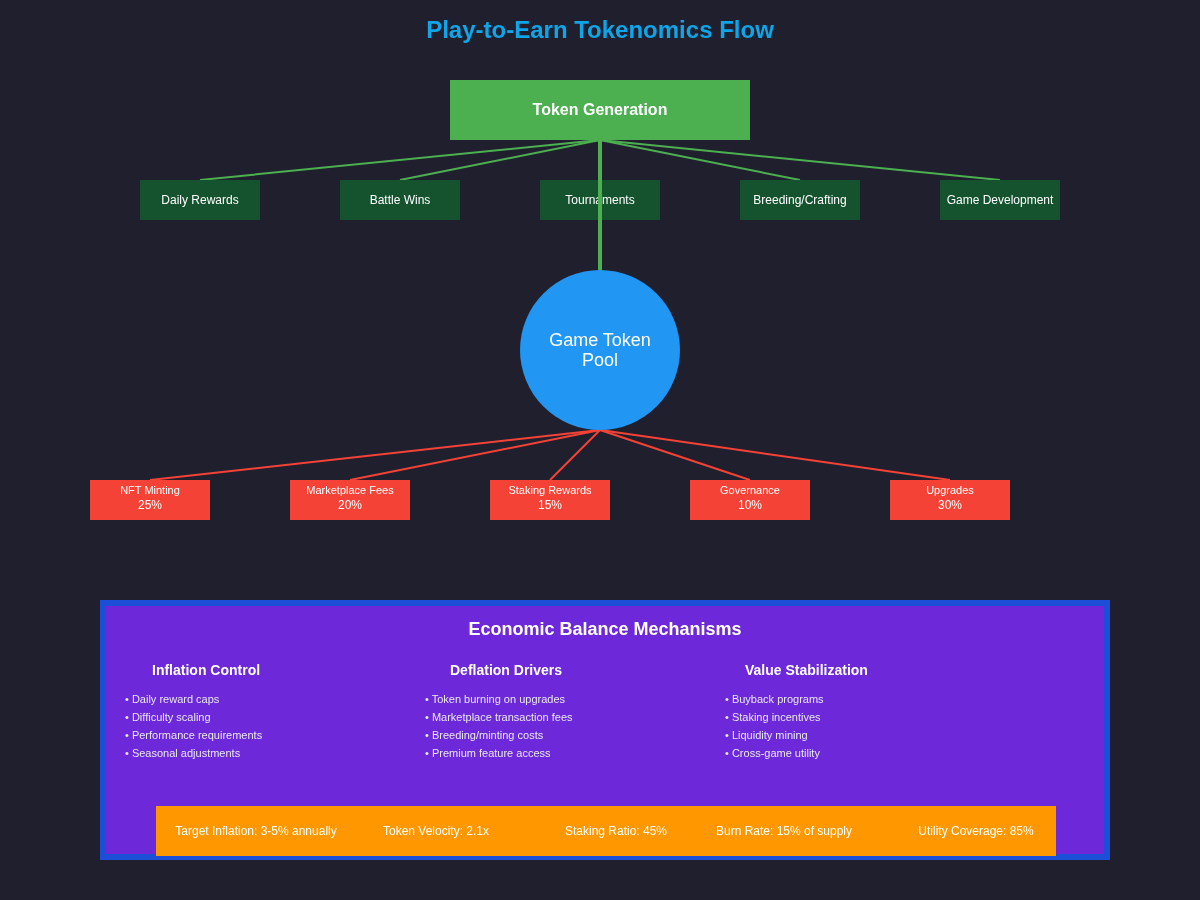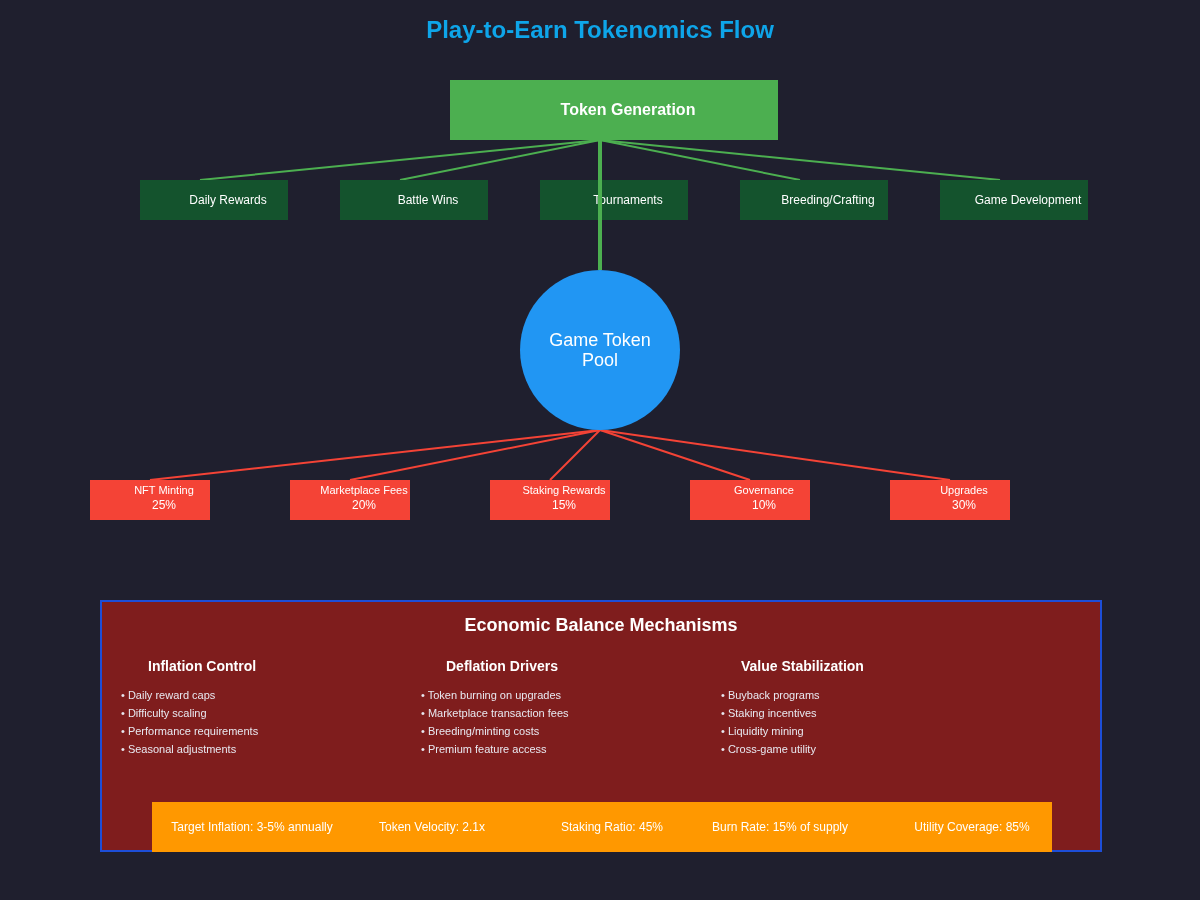--- a/index.html
+++ b/index.html
@@ -9,36 +9,36 @@
       font-family: "Liberation Sans", sans-serif;
       position: relative;
     }
     .title {
       position: absolute; left: 0; top: 16px; width: 1200px;
       text-align: center; color: #0ea5e9; font-size: 24px; font-weight: bold;
     }
     svg.links { position: absolute; left: 0; top: 0; }
     .box {
       position: absolute; display: flex; flex-direction: column;
-      align-items: center; justify-content: center; color: #fff; text-align: center; padding-left: 28px;
+      align-items: center; justify-content: center; color: #fff; text-align: center;
     }
     .gen-box { left: 450px; top: 80px; width: 300px; height: 60px; background: #4caf50; font-size: 16px; font-weight: bold; }
     .src-box { top: 180px; width: 120px; height: 40px; background: #14532d; font-size: 12px; }
     .pool {
       position: absolute; left: 520px; top: 270px; width: 160px; height: 160px;
       border-radius: 50%; background: #2196f3; color: #fff;
       display: flex; align-items: center; justify-content: center; text-align: center;
       font-size: 18px; font-weight: normal; line-height: 20px;
     }
     .pool span { width: 120px; }
     .sink-box { top: 480px; width: 120px; height: 40px; background: #f44336; font-size: 11px; justify-content: flex-start; padding-top: 4px; box-sizing: border-box; }
     .sink-box .pct { font-size: 12px; font-weight: normal; margin-top: 2px; }
     .panel {
       position: absolute; left: 100px; top: 600px; width: 998px; height: 248px;
-      background: #7f1d1d; border: 2px solid #1d4ed8; box-sizing: content-box;
+      background: #6d28d9; border: 6px solid #1d4ed8; box-sizing: content-box;
     }
     .panel-title { position: absolute; left: 0; top: 13px; width: 100%; text-align: center; color: #fff; font-size: 18px; font-weight: bold; }
     .col { position: absolute; top: 56px; width: 300px; }
     .col-title { color: #fff; font-size: 14px; font-weight: bold; }
     .col ul { list-style: none; margin: 12px 0 0 0; padding: 0; }
     .col li { color: #e8e8f0; font-size: 11px; height: 18px; line-height: 18px; }
     .metrics {
       position: absolute; left: 50px; top: 200px; width: 900px; height: 50px;
       background: #ff9800; display: flex; align-items: center;
     }

